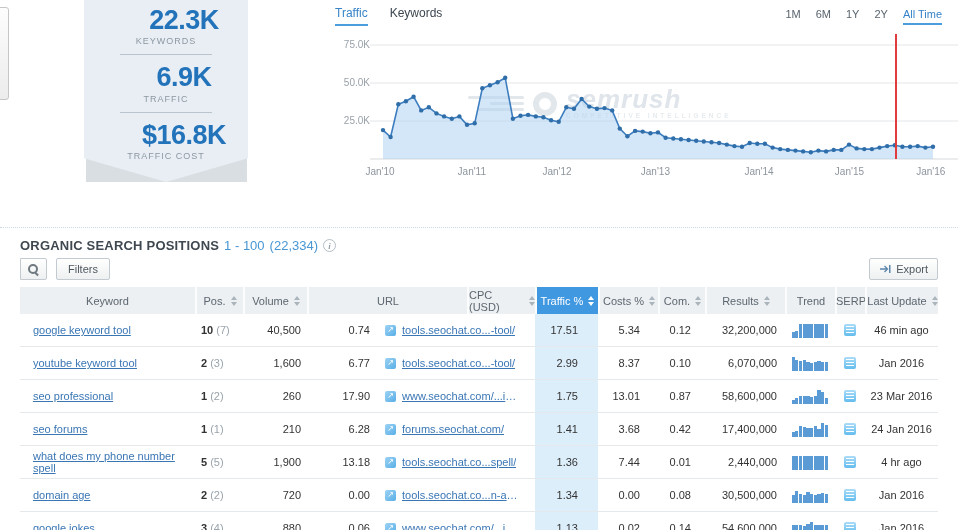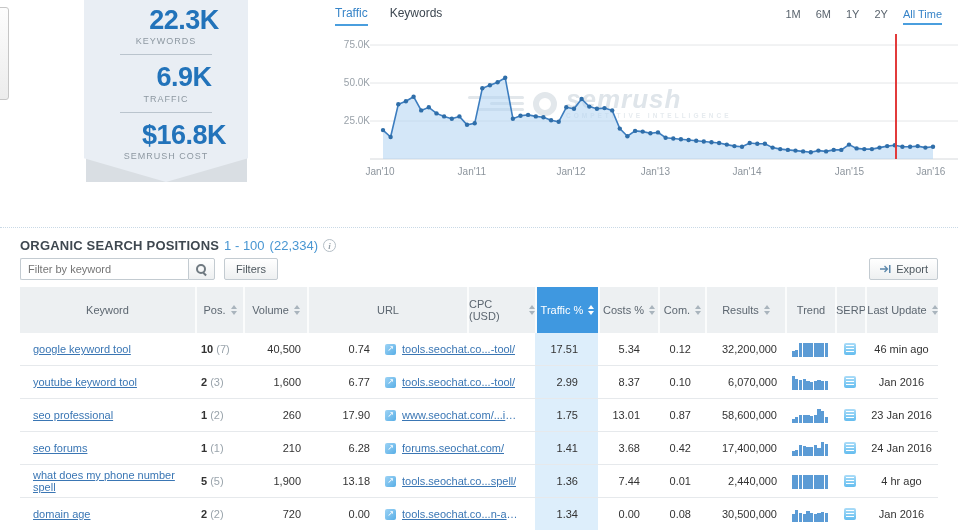--- a/index.html
+++ b/index.html
@@ -57,21 +57,21 @@
   .btn { height:22px; border:1px solid #c3cbd1; border-radius:2px; background:linear-gradient(#fff,#eef0f1);
     font-size:11px; color:#4e585f; display:inline-flex; align-items:center; justify-content:center; cursor:pointer; }
   .search-btn { width:27px; border-radius:0 2px 2px 0; }
   .filters-btn { margin-left:9px; padding:0 11px; }
   .export-btn { position:absolute; right:20px; top:258px; padding:0 9px; gap:5px; }
   .mag { position:relative; width:13px; height:13px; display:inline-block; }
   .mag::before { content:''; position:absolute; left:1px; top:1px; width:6px; height:6px; border:2px solid #6f7980; border-radius:50%; }
   .mag::after { content:''; position:absolute; left:9px; top:9px; width:4px; height:2px; background:#6f7980; transform:rotate(45deg); transform-origin:0 0; }
 
   .table { position:absolute; left:20px; top:287px; width:918px; }
-  .thead { display:flex; height:46px; background:#edf0f2; }
+  .thead { display:flex; height:27px; background:#edf0f2; }
   .th { display:flex; align-items:center; justify-content:center; font-size:11px; color:#5c6670; position:relative; }
   .th + .th { border-left:2px solid #fbfcfc; }
   .th.th-active { background:#3f98e0; color:#fff; }
   .sort { display:inline-flex; flex-direction:column; margin-left:5px; }
   .tri { display:block; width:0; height:0; border-left:3.5px solid transparent; border-right:3.5px solid transparent; }
   .tri.up { border-bottom:4px solid #a9b4bd; margin-bottom:2px; }
   .tri.dn { border-top:4px solid #a9b4bd; }
   .th-active .tri.up { border-bottom-color:#fff; } .th-active .tri.dn { border-top-color:#fff; }
 
   .tr { display:flex; height:33px; border-bottom:1px solid #e6e9ec; background:#fff; }
@@ -120,21 +120,21 @@
         <div class="m-label">KEYWORDS</div>
       </div>
       <div class="m-divider"></div>
       <div class="metric">
         <div class="m-value">6.9K</div>
         <div class="m-label">TRAFFIC</div>
       </div>
       <div class="m-divider"></div>
       <div class="metric">
         <div class="m-value">$16.8K</div>
-        <div class="m-label">SEMRUSH COST</div>
+        <div class="m-label">TRAFFIC COST</div>
       </div>
     </div>
 
   <div class="chart-tabs">
       <span class="tab active">Traffic</span>
       <span class="tab">Keywords</span>
     </div>
   <div class="chart-ranges">
       <span class="range">1M</span>
       <span class="range">6M</span>
@@ -240,38 +240,37 @@
         <circle cx="570.1" cy="118.8" r="2.2" fill="#2f6ea9"></circle>
         <circle cx="577.7" cy="118.1" r="2.2" fill="#2f6ea9"></circle>
         <circle cx="585.4" cy="119.6" r="2.2" fill="#2f6ea9"></circle>
         <circle cx="593.0" cy="118.8" r="2.2" fill="#2f6ea9"></circle>
       </g>
   </svg>
   <div class="current-line"></div>
   <div class="x-axis">
       <div class="xtick" style="left: 15px;">Jan'10</div>
       <div class="xtick" style="left: 106.8px;">Jan'11</div>
-      <div class="xtick" style="left: 206px;">Jan'12</div>
+      <div class="xtick" style="left: 192px;">Jan'12</div>
       <div class="xtick" style="left: 290.4px;">Jan'13</div>
-      <div class="xtick" style="left: 382px;">Jan'14</div>
+      <div class="xtick" style="left: 394px;">Jan'14</div>
       <div class="xtick" style="left: 474px; text-align: right;">Jan'15</div>
       <div class="xtick" style="left: 565.8px;">Jan'16</div>
     </div>
 
   <div class="section-divider"></div>
 
   <div class="tbl-title">
     <span class="t-main">ORGANIC SEARCH POSITIONS</span>
     <span class="t-blue">1 - 100</span>
     <span class="t-blue">(22,334)</span>
     <span class="info-icon">i</span>
   </div>
 
   <div class="filter-row">
-    <input class="filter-input" type="text" placeholder="Filter by keyword" style="">
     <button class="btn search-btn">
       <span class="mag"></span>
     </button>
     <button class="btn filters-btn">Filters</button>
   </div>
   <button class="btn export-btn">
     <svg width="12" height="12" viewBox="0 0 12 12">
       <path d="M1 6 H8 M5.5 3 L8.5 6 L5.5 9" stroke="#5b87ab" fill="none" stroke-width="1.3"></path>
       <rect x="10" y="2" width="1.5" height="8" fill="#5b87ab"></rect>
     </svg>
@@ -452,21 +451,21 @@
               <i style="height: 7px;"></i>
               <i style="height: 8px;"></i>
               <i style="height: 14px;"></i>
               <i style="height: 12px;"></i>
               <i style="height: 6px;"></i>
             </span>
           </div>
           <div class="td c-serp">
             <span class="serp-ic"></span>
           </div>
-          <div class="td c-update">23 Jan 2016</div>
+          <div class="td c-update">23 Mar 2016</div>
         </div>
         <div class="tr">
           <div class="td c-keyword">
             <a class="klink">seo forums</a>
           </div>
           <div class="td c-pos">
             <span class="pos-n">1</span>
             <span class="pos-p">(1)</span>
           </div>
           <div class="td c-volume num">210</div>

